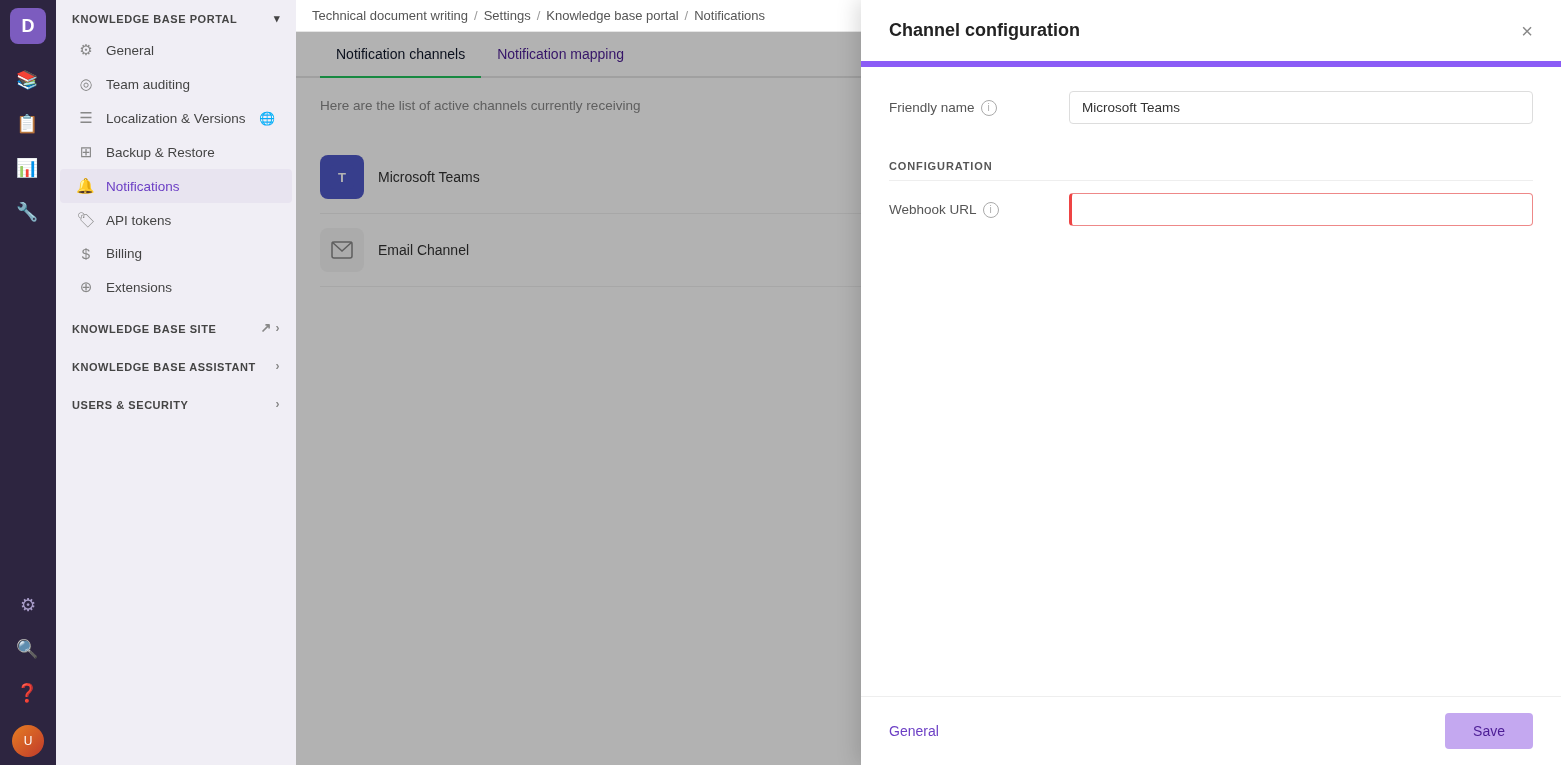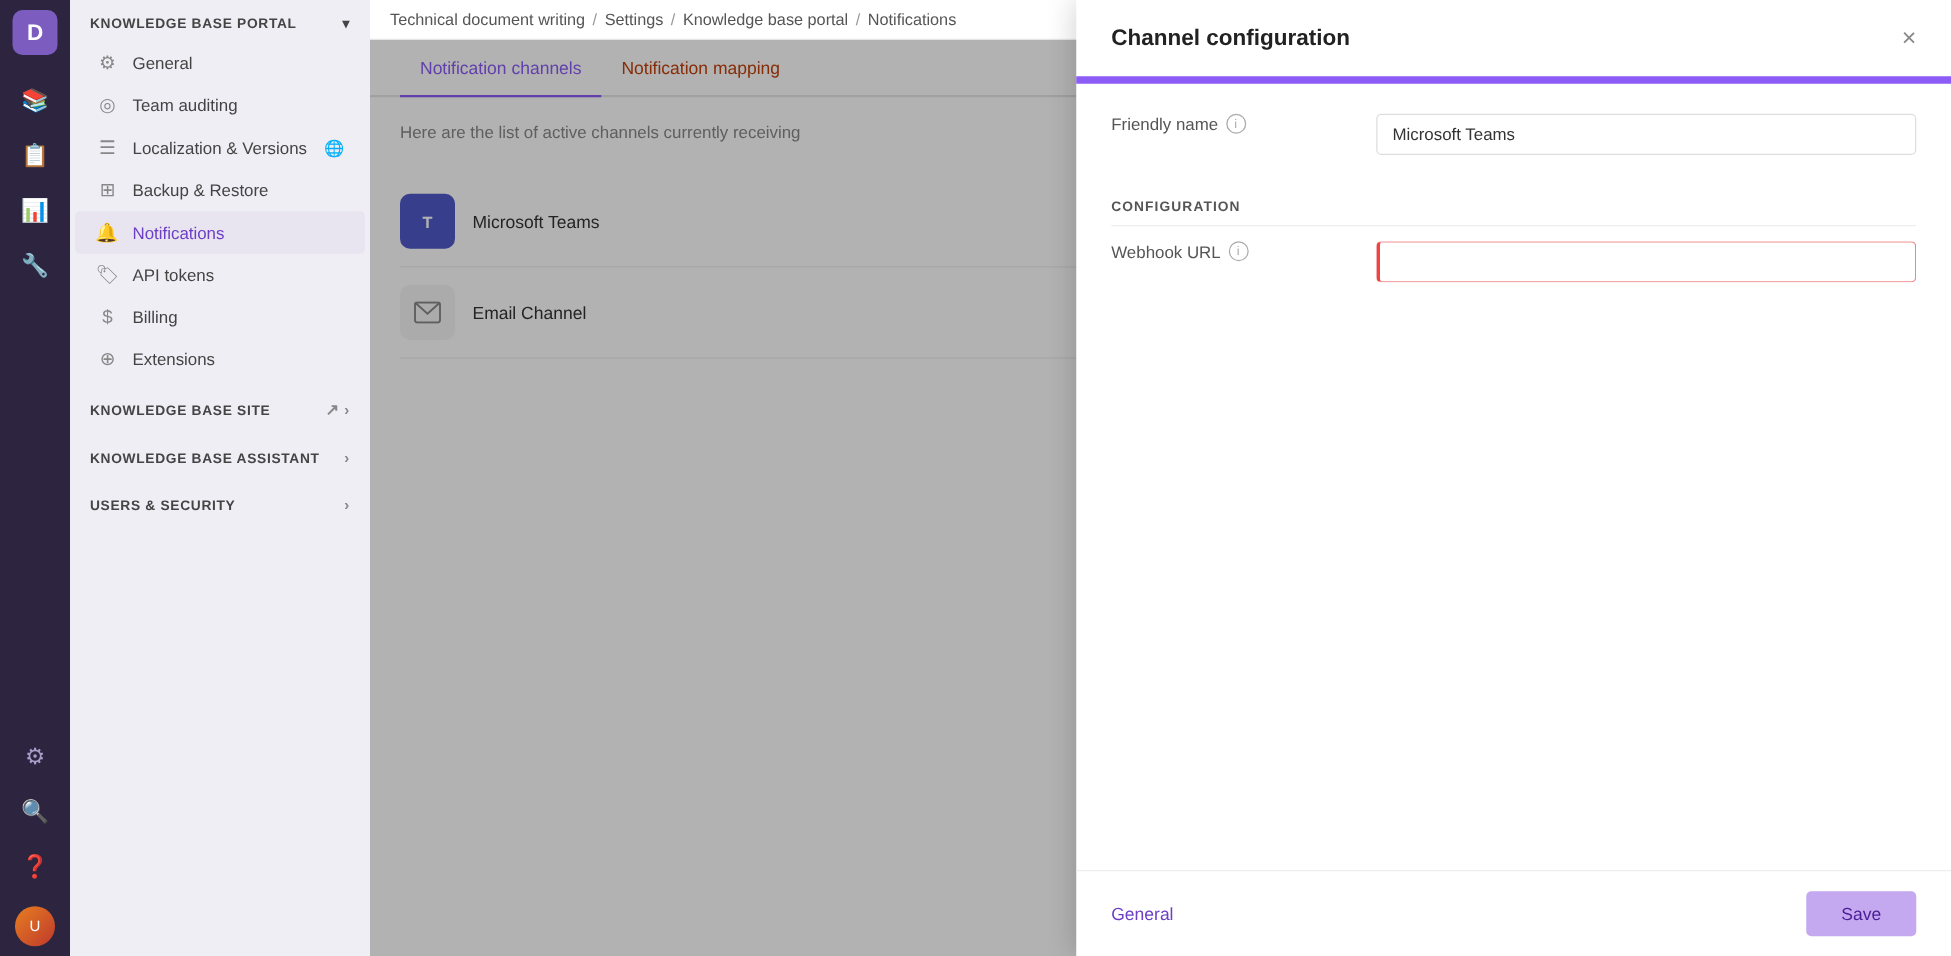--- a/index.html
+++ b/index.html
@@ -125,28 +125,28 @@
     }
     .tabs-bar {
       display: flex;
       border-bottom: 2px solid #e5e5e5;
       padding: 0 24px;
       background: white;
     }
     .tab {
       padding: 14px 16px;
       font-size: 14px;
-      color: #c2410c;
+      color: #4c1d95;
       cursor: pointer;
       border-bottom: 2px solid transparent;
       margin-bottom: -2px;
     }
     .tab.active {
-      color: #8b5cf6;
-      border-bottom: 2px solid #8b5cf6;
+      color: #0f172a;
+      border-bottom: 2px solid #22c55e;
       font-weight: 500;
     }
 
     .channel-desc {
       padding: 20px 24px;
       font-size: 13.5px;
       color: #888;
       background: white;
     }
 
@@ -227,23 +227,22 @@
       font-weight: 700;
       color: #555;
       letter-spacing: 0.08em;
       margin-bottom: 12px;
       padding-bottom: 8px;
       border-bottom: 1px solid #eee;
     }
 
     .form-row {
       display: flex;
-      align-items: flex-start;
+      align-items: center;
       margin-bottom: 36px;
-      gap: 32px;
     }
     .form-label {
       width: 180px;
       font-size: 13.5px;
       color: #555;
       display: flex;
       align-items: center;
       gap: 6px;
       flex-shrink: 0;
     }

